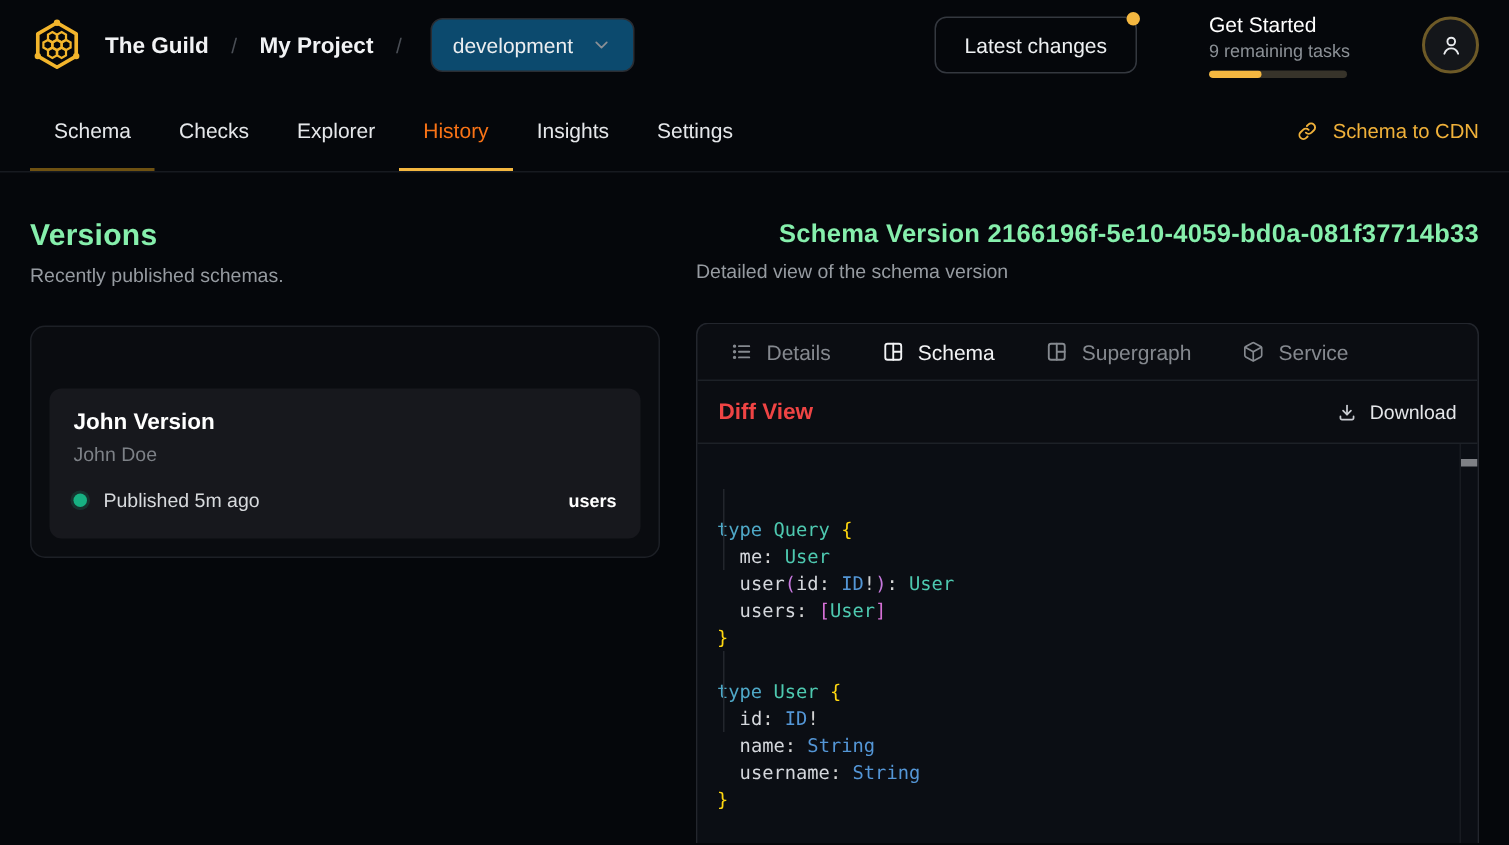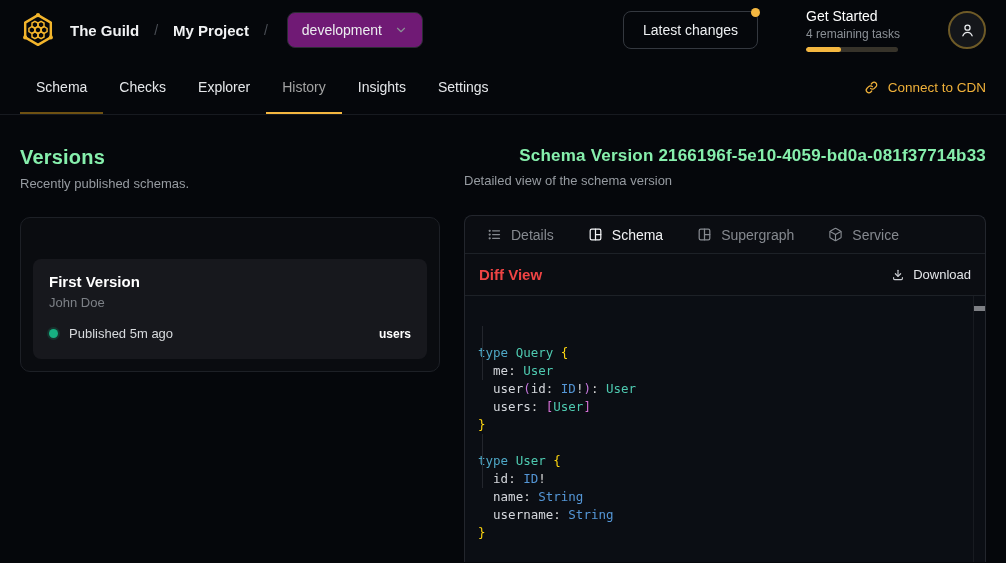--- a/index.html
+++ b/index.html
@@ -11,21 +11,21 @@
     font-size:14px;
   }
   
   .header { height:60px; display:flex; align-items:center; padding:0 20px; }
   .logo { width:36px; height:36px; flex:0 0 auto; }
   .crumbs { display:flex; align-items:center; margin-left:14px; }
   .crumb { font-size:15px; font-weight:600; color:#f1f2f4; cursor:pointer; }
   .crumb-sep { color:#4a4e55; margin:0 15px; font-size:14px; }
   .target-btn {
     margin-left:4px; display:flex; align-items:center; gap:12px;
-    background:#701a75; border:1px solid #2a2d33; border-radius:8px;
+    background:#0c4a6e; border:1px solid #2a2d33; border-radius:8px;
     padding:9px 14px; color:#eceef0; font-size:14px; cursor:pointer;
   }
   .chev { width:14px; height:14px; color:#8b9096; }
   .latest-btn {
     margin-left:auto; position:relative;
     background:transparent; border:1px solid #34383f; border-radius:8px;
     padding:10px 19px; color:#eef0f2; font-size:14px; cursor:pointer;
     font-family:"Liberation Sans", sans-serif;
   }
   .latest-dot { position:absolute; top:-4px; right:-3px; width:9px; height:9px; border-radius:50%; background:var(--accent); }
@@ -42,21 +42,21 @@
   .avatar svg { width:17px; height:17px; }
   
   .nav { height:55px; display:flex; align-items:stretch; padding:0 20px; border-bottom:1px solid #171a20; }
   .nav-tab {
     position:relative; display:flex; align-items:center; padding:0 16px;
     font-size:14px; color:#e5e7ea; cursor:pointer;
   }
   .nav-tab .underline { position:absolute; left:0; right:0; bottom:0; height:2px; background:transparent; }
   .nav-tab.dim .underline { background:#6e5112; }
   .nav-tab.active .underline { background:var(--accent); }
-  .nav-tab.active { color:#a3a3a3; }
+  .nav-tab.active { color:#f97316; }
   .cdn-link { margin-left:auto; display:flex; align-items:center; gap:9px; color:var(--link); font-size:13.5px; cursor:pointer; }
   .cdn-link svg { width:15px; height:15px; }
   
   .main { display:flex; padding:0 20px; height:calc(563px - 116px); }
   .col-left { width:420px; margin-right:24px; flex:0 0 auto; }
   .col-right { flex:1; display:flex; flex-direction:column; min-width:0; }
   .sec-title { margin-top:31px; font-size:20px; font-weight:700; color:#86efac; letter-spacing:.2px; }
   .col-right .sec-title { font-size:17px;text-align:right; }
   .sec-sub { margin-top:7px; font-size:13px; color:#969ba1; }
   
@@ -137,21 +137,21 @@
     <svg class="chev" viewBox="0 0 24 24" fill="none" stroke="currentColor" stroke-width="2" stroke-linecap="round" stroke-linejoin="round">
         <polyline points="6 9 12 15 18 9"></polyline>
       </svg>
   </div>
   <button class="latest-btn">
     <span>Latest changes</span>
     <span class="latest-dot"></span>
   </button>
   <div class="get-started">
     <div class="gs-title">Get Started</div>
-    <div class="gs-sub">4 remaining tasks</div>
+    <div class="gs-sub">9 remaining tasks</div>
     <div class="gs-bar">
         <div class="gs-fill" style="width: 38%;"></div>
       </div>
   </div>
   <div class="avatar">
     <svg viewBox="0 0 24 24" fill="none" stroke="currentColor" stroke-width="1.8" stroke-linecap="round" stroke-linejoin="round">
       <circle cx="12" cy="8" r="3.6"></circle>
         <path d="M5.5 19.5c1.2-3.4 3.6-5 6.5-5s5.3 1.6 6.5 5"></path>
     </svg>
   </div>
@@ -180,32 +180,32 @@
     </div>
   <div class="nav-tab">
       <span>Settings</span>
       <span class="underline"></span>
     </div>
   <div class="cdn-link">
     <svg viewBox="0 0 24 24" fill="none" stroke="currentColor" stroke-width="2" stroke-linecap="round" stroke-linejoin="round">
       <path d="M10.5 13.5a4.2 4.2 0 0 0 6 0l2.6-2.6a4.24 4.24 0 0 0-6-6l-1.5 1.5"></path>
       <path d="M13.5 10.5a4.2 4.2 0 0 0-6 0l-2.6 2.6a4.24 4.24 0 0 0 6 6l1.5-1.5"></path>
     </svg>
-    <span>Connect to CDN</span>
+    <span>Schema to CDN</span>
   </div>
 </div>
 
 <div class="main">
 
   <div class="col-left">
     <div class="sec-title">Versions</div>
     <div class="sec-sub">Recently published schemas.</div>
     <div class="versions-card">
       <div class="version-item">
-        <div class="vi-name">First Version</div>
+        <div class="vi-name">John Version</div>
         <div class="vi-author">John Doe</div>
         <div class="vi-meta">
           <span class="vi-dot"></span>
           <span class="vi-status">Published 5m ago</span>
           <span class="vi-tag">users</span>
         </div>
       </div>
     </div>
   </div>
 

